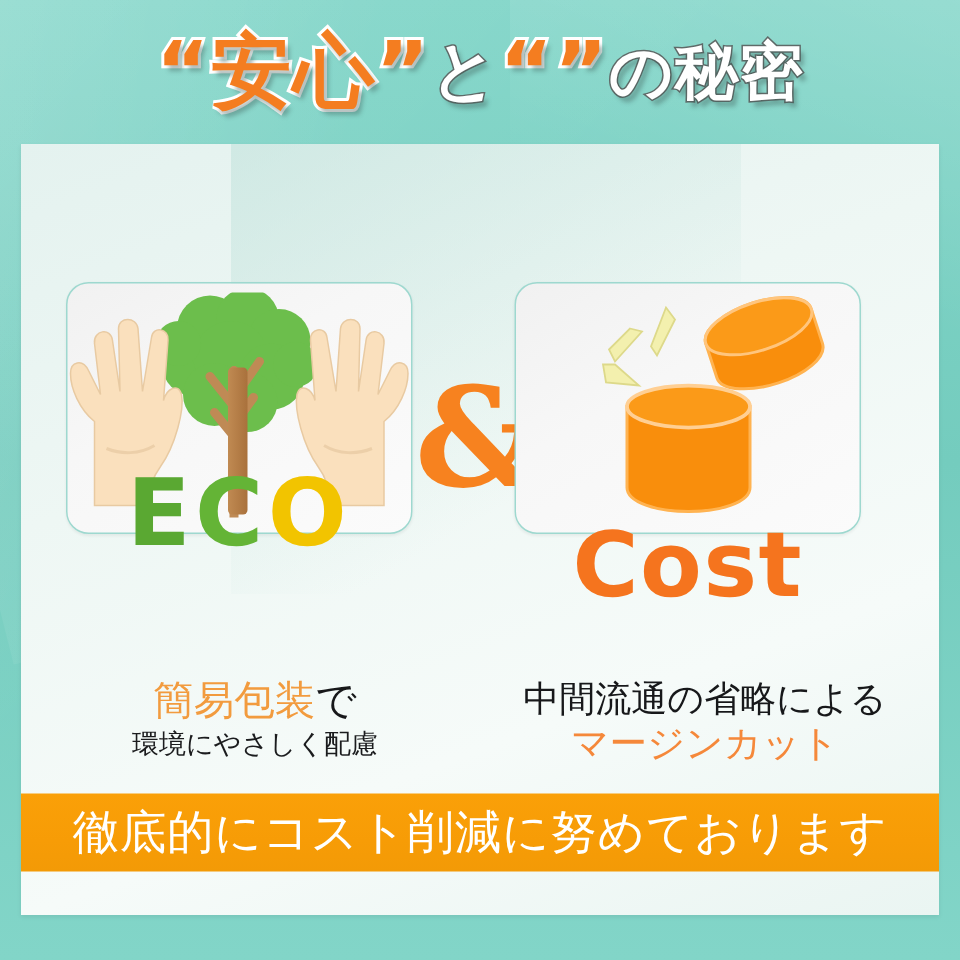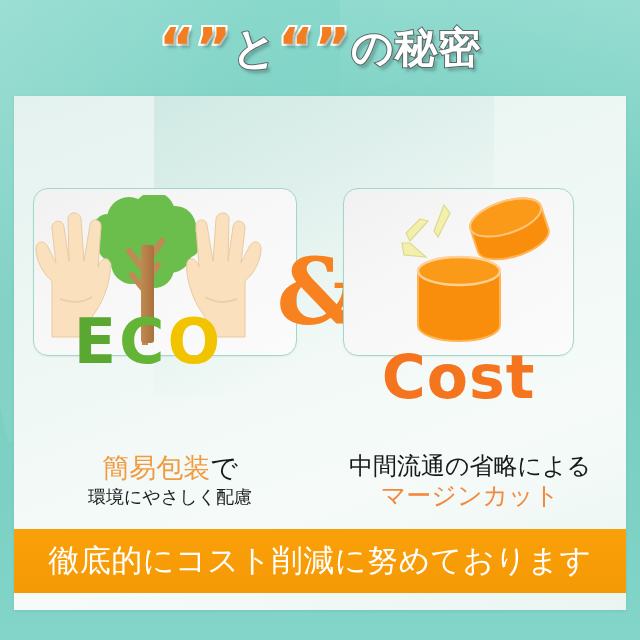--- a/index.html
+++ b/index.html
@@ -64,21 +64,21 @@
     font-family:"DejaVu Sans","Liberation Sans",sans-serif;
   }
 
   
   .card{
     position:absolute;top:92px;width:229px;height:166px;
     background:linear-gradient(150deg,#f1f1f1 0%,#f7f7f7 40%,#fbfbfb 100%);
     border:1.5px solid #9ed8cf;border-radius:15px;
     box-shadow:0 1px 2px rgba(0,0,0,.06);
   }
-  #card-eco{left:19px;padding-left:33px;}
+  #card-eco{left:30px;}
   #card-cost{left:329px;}
   .card-inner{position:absolute;inset:0;overflow:visible;}
 
   
   #amp{
     position:absolute;left:262px;top:150px;width:84px;text-align:center;
     font-size:92px;font-weight:700;color:#f7821f;line-height:1;
     font-family:"DejaVu Serif","Liberation Serif",serif;
   }
 
@@ -110,38 +110,39 @@
   .cap-main-sm{font-size:24px;font-family:"DejaVu Sans","Liberation Sans",sans-serif;}
   .cap-sub{font-size:18px;color:#1b1c1e;margin-top:2px;
     font-family:"DejaVu Sans","Liberation Sans",sans-serif;}
   .cap-sub-orange{font-size:25px;color:#f5883a;margin-top:1px;
     font-family:"DejaVu Sans","Liberation Sans",sans-serif;}
   .t-orange{color:#f29b3e;}
   .t-dark{color:#17181a;}
 
   
   #strip{
-    position:absolute;left:14px;top:529px;width:612px;height:64px;
+    position:absolute;left:14px;top:529px;width:612px;height:52px;
     background:linear-gradient(180deg,#faa008 0%,#f79c06 60%,#f39a06 100%);
     display:flex;align-items:center;justify-content:center;
   }
   #strip-text{
     color:#ffffff;font-size:31px;letter-spacing:.5px;white-space:nowrap;
     font-family:"DejaVu Sans","Liberation Sans",sans-serif;
   }
 </style>
 </head>
 <body>
 
 <div id="banner">
   <div id="sheen-a"></div>
   <div id="sheen-b"></div>
 
   <div id="headline">
     <span class="hl hl-orange">“</span>
+      <span class="hl hl-orange">安心</span>
       <span class="hl hl-orange">”</span>
       <span class="hl hl-white hl-small">と</span>
       <span class="hl hl-orange">“</span>
       <span class="hl hl-orange">”</span>
       <span class="hl hl-white hl-tail">の秘密</span>
   </div>
 
   <div id="panel">
     <div id="panel-sheen"></div>
 

